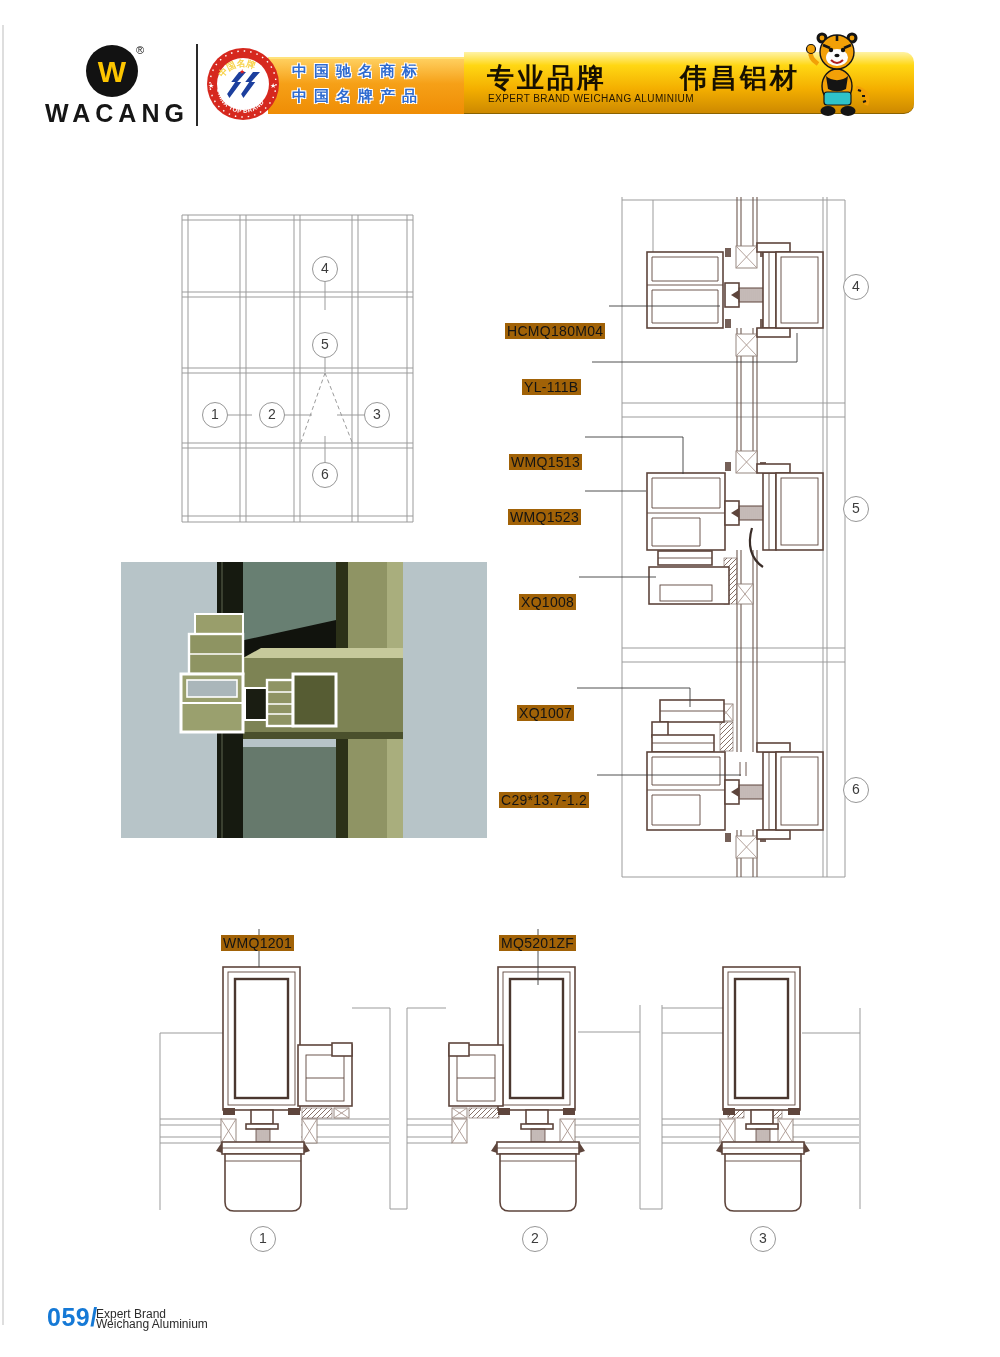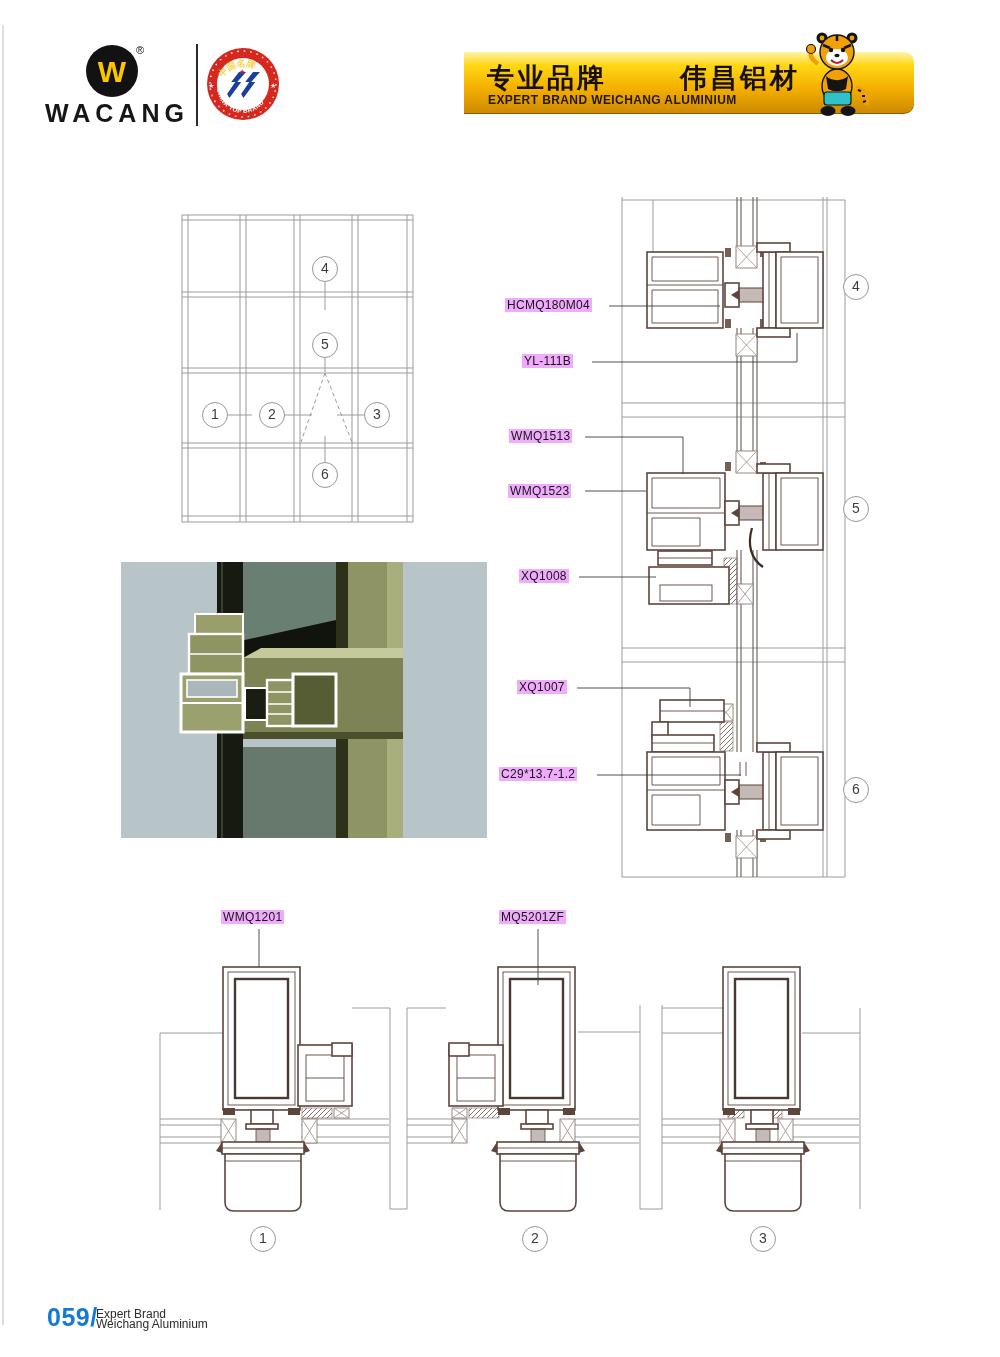--- a/index.html
+++ b/index.html
@@ -13,39 +13,39 @@
   .divider{position:absolute;left:196px;top:44px;width:2px;height:82px;background:#2a2a2a;}
   .slogan-banner{position:absolute;left:268px;top:57px;width:196px;height:55px;
      background:linear-gradient(180deg,#ffcf5e 0%,#f6a017 45%,#ef8d05 100%);
      border-top:2px solid #ffe27a;z-index:1;}
   .slogan-line{position:absolute;left:24px;font-size:15px;font-weight:bold;color:#2f6bd0;letter-spacing:7px;white-space:nowrap;
      text-shadow:-1px -1px 0 #fff,1px -1px 0 #fff,-1px 1px 0 #fff,1px 1px 0 #fff;}
   .gold-banner{position:absolute;left:464px;top:52px;width:450px;height:61px;
      background:linear-gradient(180deg,#fff3a6 0%,#ffd713 22%,#f4af00 60%,#cd8900 100%);
      border-radius:0 10px 10px 0;border-bottom:1px solid #8a6200;z-index:0;}
   .gold-title{position:absolute;top:8px;font-size:27px;font-weight:bold;color:#171000;letter-spacing:3px;white-space:nowrap;}
-  .gold-sub{position:absolute;left:24px;top:41px;font-size:12px;font-weight:bold;color:#241700;letter-spacing:0.4px;white-space:nowrap;}
+  .gold-sub{position:absolute;left:24px;top:41px;font-size:10px;font-weight:normal;color:#241700;letter-spacing:0.4px;white-space:nowrap;}
   .badge{position:absolute;left:205px;top:45px;z-index:3;}
   .tiger{position:absolute;left:804px;top:26px;z-index:4;}
   .logo{position:absolute;left:85px;top:44px;}
   
   .page-title{position:absolute;left:48px;top:155px;font-size:17.5px;font-weight:bold;color:#101010;letter-spacing:0.5px;}
   
   svg text{font-family:"Liberation Sans","DejaVu Sans",sans-serif;}
   .ln{stroke:#9b9b9b;stroke-width:1;fill:none}
   .lnt{stroke:#a9968e;stroke-width:0.9;fill:none}
   .dsh{stroke:#9b9b9b;stroke-width:1;stroke-dasharray:4 3;fill:none}
   .gl{stroke:#6e5a50;stroke-width:1.1;fill:none}
   .pf{stroke:#5e453c;stroke-width:1.6;fill:#fff}
   .pf1{stroke:#5e453c;stroke-width:0.9;fill:none}
   .xb{stroke:#8a7a72;stroke-width:0.9;fill:#fff}
   .ld{stroke:#3d3d3d;stroke-width:0.9;fill:none}
   .dk{fill:#5e453c}
   
-  .part-label{position:absolute;font-size:12px;color:#141414;letter-spacing:0.3px;white-space:nowrap;background:#f0abfc;padding:0 2px;}
+  .part-label{position:absolute;font-size:14px;color:#141414;letter-spacing:0.3px;white-space:nowrap;background:#a16207;padding:0 2px;margin-top:25px;}
   .callout{position:absolute;width:26px;height:26px;box-sizing:border-box;border:1.3px solid #979797;border-radius:50%;
      background:#fff;text-align:center;line-height:23px;font-size:14px;color:#3c3c3c;}
   
   .page-no{position:absolute;left:47px;top:1303px;font-size:25px;font-weight:bold;color:#1579d6;letter-spacing:0.5px;}
   .tagline{position:absolute;left:96px;top:1310px;font-size:12px;line-height:9.5px;color:#2b2b2b;}
 </style>
 </head>
 <body>
 
 <div class="page">
@@ -73,20 +73,24 @@
     </text>
     <text x="3" y="43" font-size="7" fill="#ffffff">★</text>
     <text x="65" y="43" font-size="7" fill="#ffffff">★</text>
     <g fill="#1c3f9e" transform="translate(23,27) skewX(-10)">
       <path d="M3,22 L9,10 L5,10 L11,0 L18,0 L11,10 L15,10 L6,26 Z"></path>
       <path d="M17,22 L23,10 L19,10 L25,0 L32,0 L25,10 L29,10 L20,26 Z"></path>
     </g>
     <text x="34" y="29" font-size="7" fill="#e02020">★</text>
   </svg>
 
+  <div class="slogan-banner">
+    <div class="slogan-line" style="top:3px">中国驰名商标</div>
+    <div class="slogan-line" style="top:28px">中国名牌产品</div>
+  </div>
 
   <div class="gold-banner">
     <span class="gold-title" style="left:23px">专业品牌</span>
     <span class="gold-title" style="left:216px">伟昌铝材</span>
     <div class="gold-sub">EXPERT BRAND WEICHANG ALUMINIUM</div>
   </div>
 
   <svg class="tiger" width="66" height="92" viewBox="0 0 66 92">
     <path d="M52,62 q15,4 10,17" stroke="#f2a007" stroke-width="4.5" fill="none"></path>
     <path d="M54,64 l3,1 M58,70 l3,0 M59,76 l3,-1" stroke="#141414" stroke-width="2" fill="none"></path>

